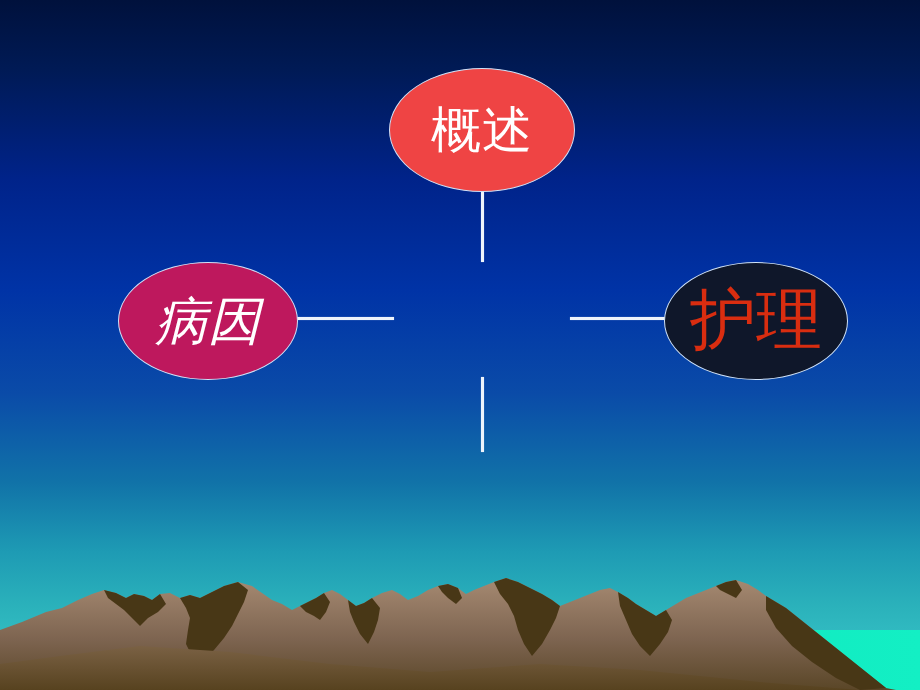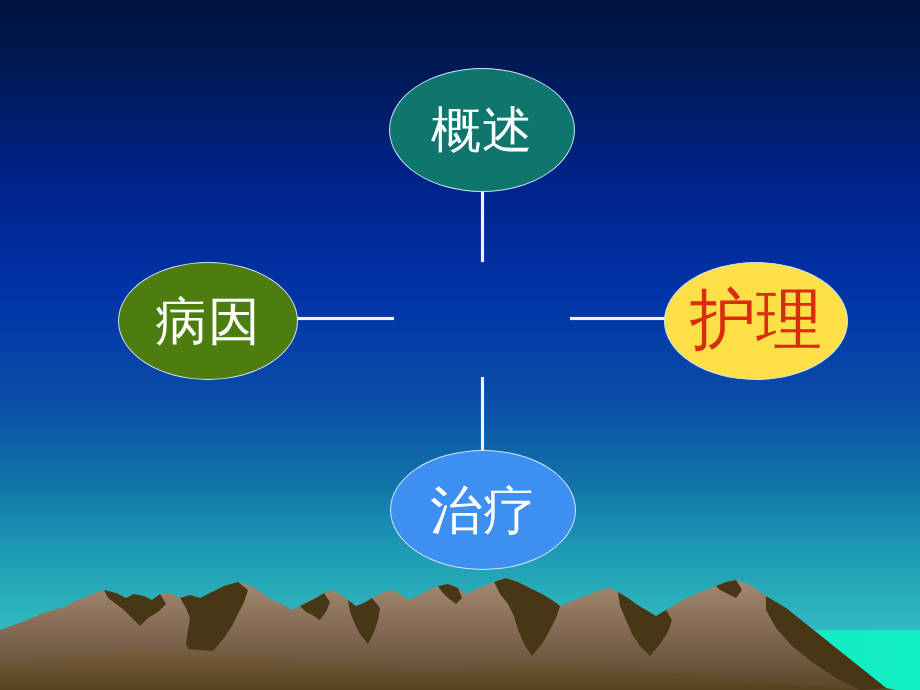--- a/index.html
+++ b/index.html
@@ -203,31 +203,28 @@
              L760,122 L860,130 L920,130 L0,130 Z"></path>
   </svg>
 
   <div class="diagram">
 
     <div class="connector" id="connector-top" style="background: rgb(238, 244, 251);"></div>
     <div class="connector" id="connector-bottom" style="background: rgb(238, 244, 251);"></div>
     <div class="connector" id="connector-left" style="background: rgb(238, 244, 251);"></div>
     <div class="connector" id="connector-right" style="background: rgb(238, 244, 251);"></div>
 
-    <div class="node" id="node-overview" style="background: #0f766e; border-color: rgb(207, 226, 248);">
+    <div class="node" id="node-overview" style="background: #ef4444; border-color: rgb(207, 226, 248);">
       <span class="node-label" style="color: rgb(255, 255, 255);">概述</span>
     </div>
 
-    <div class="node" id="node-etiology" style="background: #4d7c0f; border-color: rgb(207, 226, 248);">
+    <div class="node" id="node-etiology" style="background: #be185d; border-color: rgb(207, 226, 248); font-style: italic;">
       <span class="node-label" style="color: rgb(255, 255, 255);">病因</span>
     </div>
 
 
-    <div class="node" id="node-nursing" style="background: #fde047; border-color: rgb(207, 226, 248);">
+    <div class="node" id="node-nursing" style="background: #0f172a; border-color: rgb(207, 226, 248);">
       <span class="node-label" style="color: rgb(217, 45, 16);">护理</span>
     </div>
 
-    <div class="node" id="node-treatment" style="background: rgb(61, 144, 240); border-color: rgb(207, 226, 248);">
-      <span class="node-label" style="color: rgb(255, 255, 255);">治疗</span>
-    </div>
 
   </div>
 </div>
 
 </body></html>

